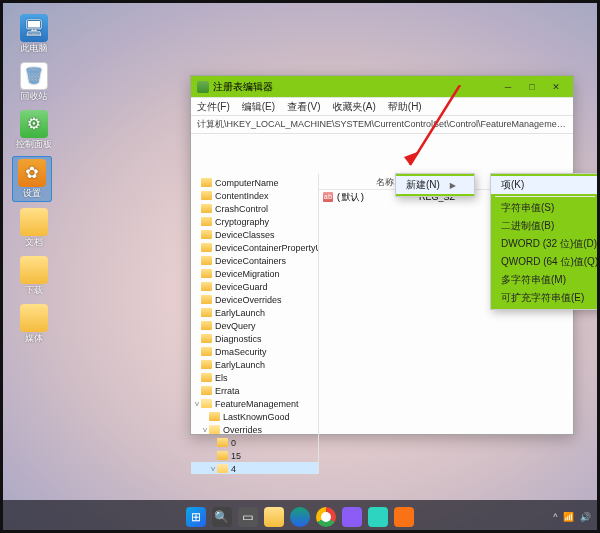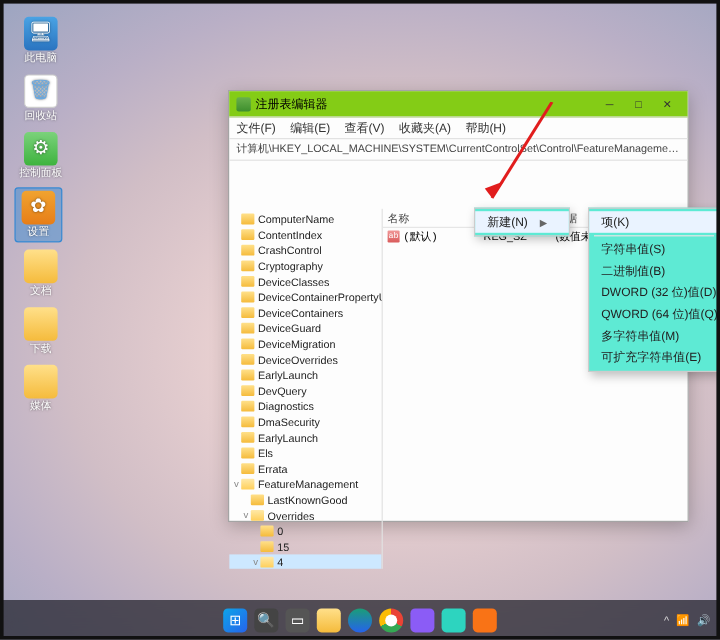--- a/index.html
+++ b/index.html
@@ -80,39 +80,39 @@
     width:11px;height:9px;margin:0 3px 0 0;
     background: linear-gradient(#ffe08a,#f5bb3c); border-radius:1px;
     flex-shrink:0;
   }
   .tree .fld.open { background: linear-gradient(#ffe9a8,#ffcf5a); }
   .tree .exp { width:8px; text-align:center; color:#888; font-size:8px; flex-shrink:0;}
   .tree .sel { background:#cde8ff; }
   .ind0{padding-left:2px}.ind1{padding-left:10px}.ind2{padding-left:18px}
 
   .list {
-    flex:1; position:relative;
+    flex:1; position:relative;text-align:right;
   }
   .list-head {
     display:flex; height:16px; border-bottom:1px solid #e6e6e6;
     font-size:9px; color:#444;
   }
   .list-head div { padding:2px 4px; border-right:1px solid #eee; }
   .lh-name{width:80px}.lh-type{width:60px}.lh-data{flex:1}
   .list-row { display:flex; font-size:9px; height:14px; align-items:center; }
   .list-row .cell { padding:0 4px; }
   .lr-name{width:80px; display:flex; align-items:center;font-family:Liberation Mono, monospace;}
   .lr-type{width:60px}.lr-data{flex:1}
   .reg-ico { width:10px;height:10px;margin-right:3px;
     background: linear-gradient(#f19999,#d95b5b); border-radius:1px; font-size:7px;
     display:flex;align-items:center;justify-content:center;color:#fff;}
 
   
   .menu {
-    position:absolute; background:#5eead4; border:1px solid #ccc;
+    position:absolute; background:#84cc16; border:1px solid #ccc;
     box-shadow: 2px 3px 8px rgba(0,0,0,.25);
     font-size:10px; color:#222; padding:2px 0;
   }
   .menu .item {
     height:18px; display:flex; align-items:center;
     padding: 0 18px 0 10px; white-space:nowrap;
   }
   .menu .item .arrow { margin-left:auto; color:#666; font-size:8px; }
   .menu .item.hover { background:#eaf3ff; }
   .menu1 { left: 395px; top: 173px; width:80px;}
@@ -236,26 +236,26 @@
           <span>DeviceContainerPropertyUpda</span>
         </div>
         <div class="node ind0">
           <span class="exp"></span>
           <span class="fld"></span>
           <span>DeviceContainers</span>
         </div>
         <div class="node ind0">
           <span class="exp"></span>
           <span class="fld"></span>
+          <span>DeviceMigration</span>
+        </div>
+        <div class="node ind0">
+          <span class="exp"></span>
+          <span class="fld"></span>
           <span>DeviceGuard</span>
-        </div>
-        <div class="node ind0">
-          <span class="exp"></span>
-          <span class="fld"></span>
-          <span>DeviceMigration</span>
         </div>
         <div class="node ind0">
           <span class="exp"></span>
           <span class="fld"></span>
           <span>DeviceOverrides</span>
         </div>
         <div class="node ind0">
           <span class="exp"></span>
           <span class="fld"></span>
           <span>EarlyLaunch</span>

